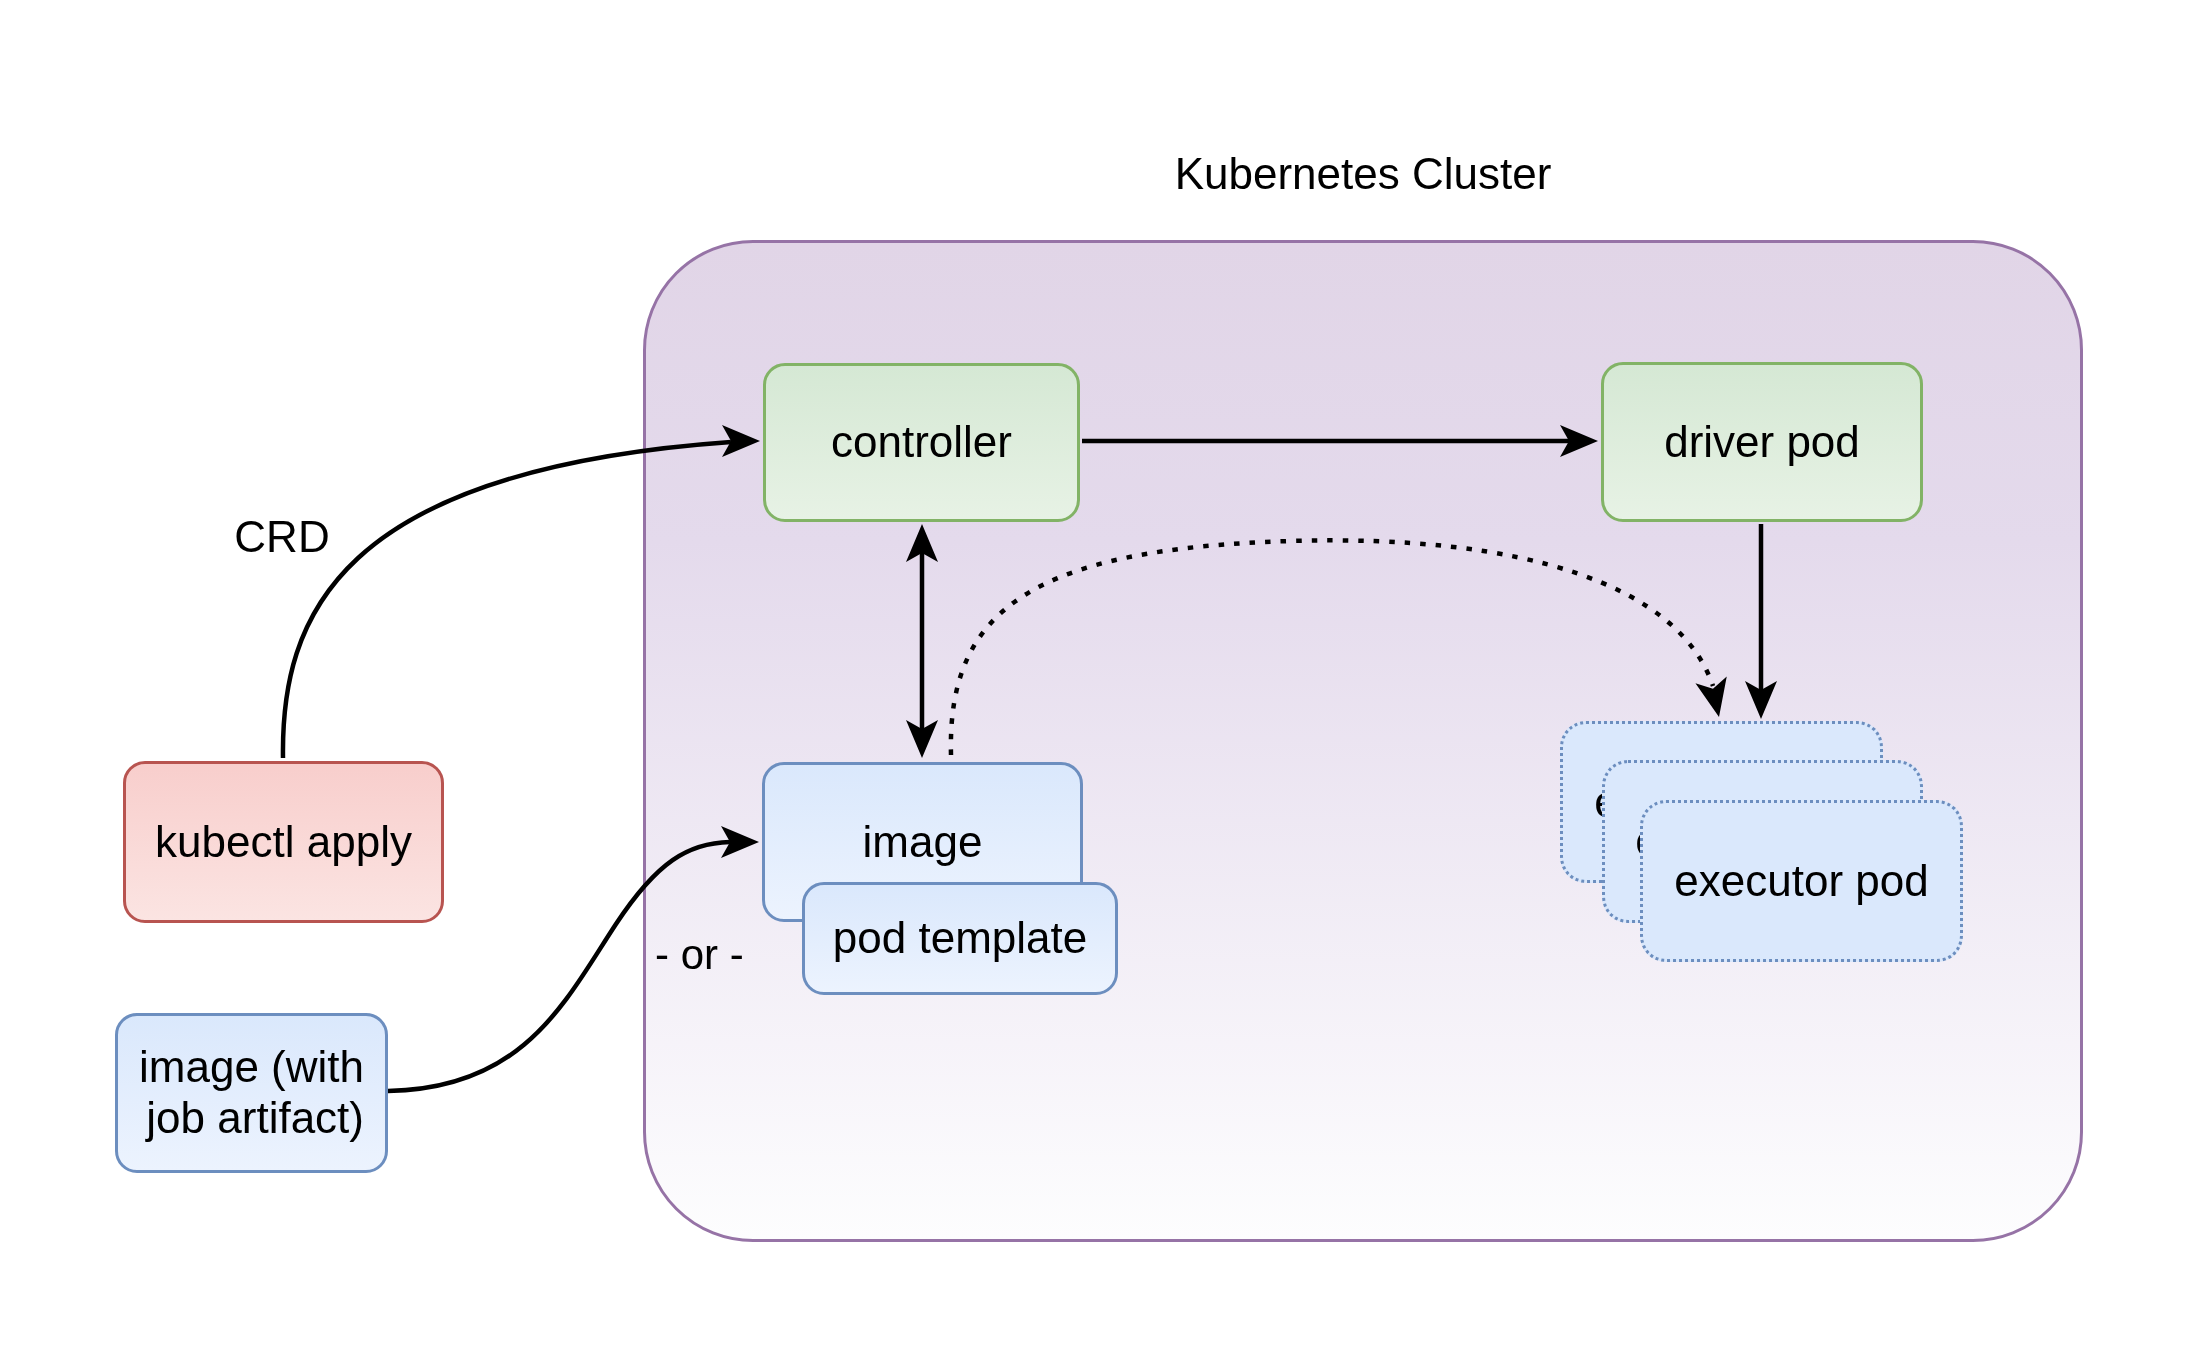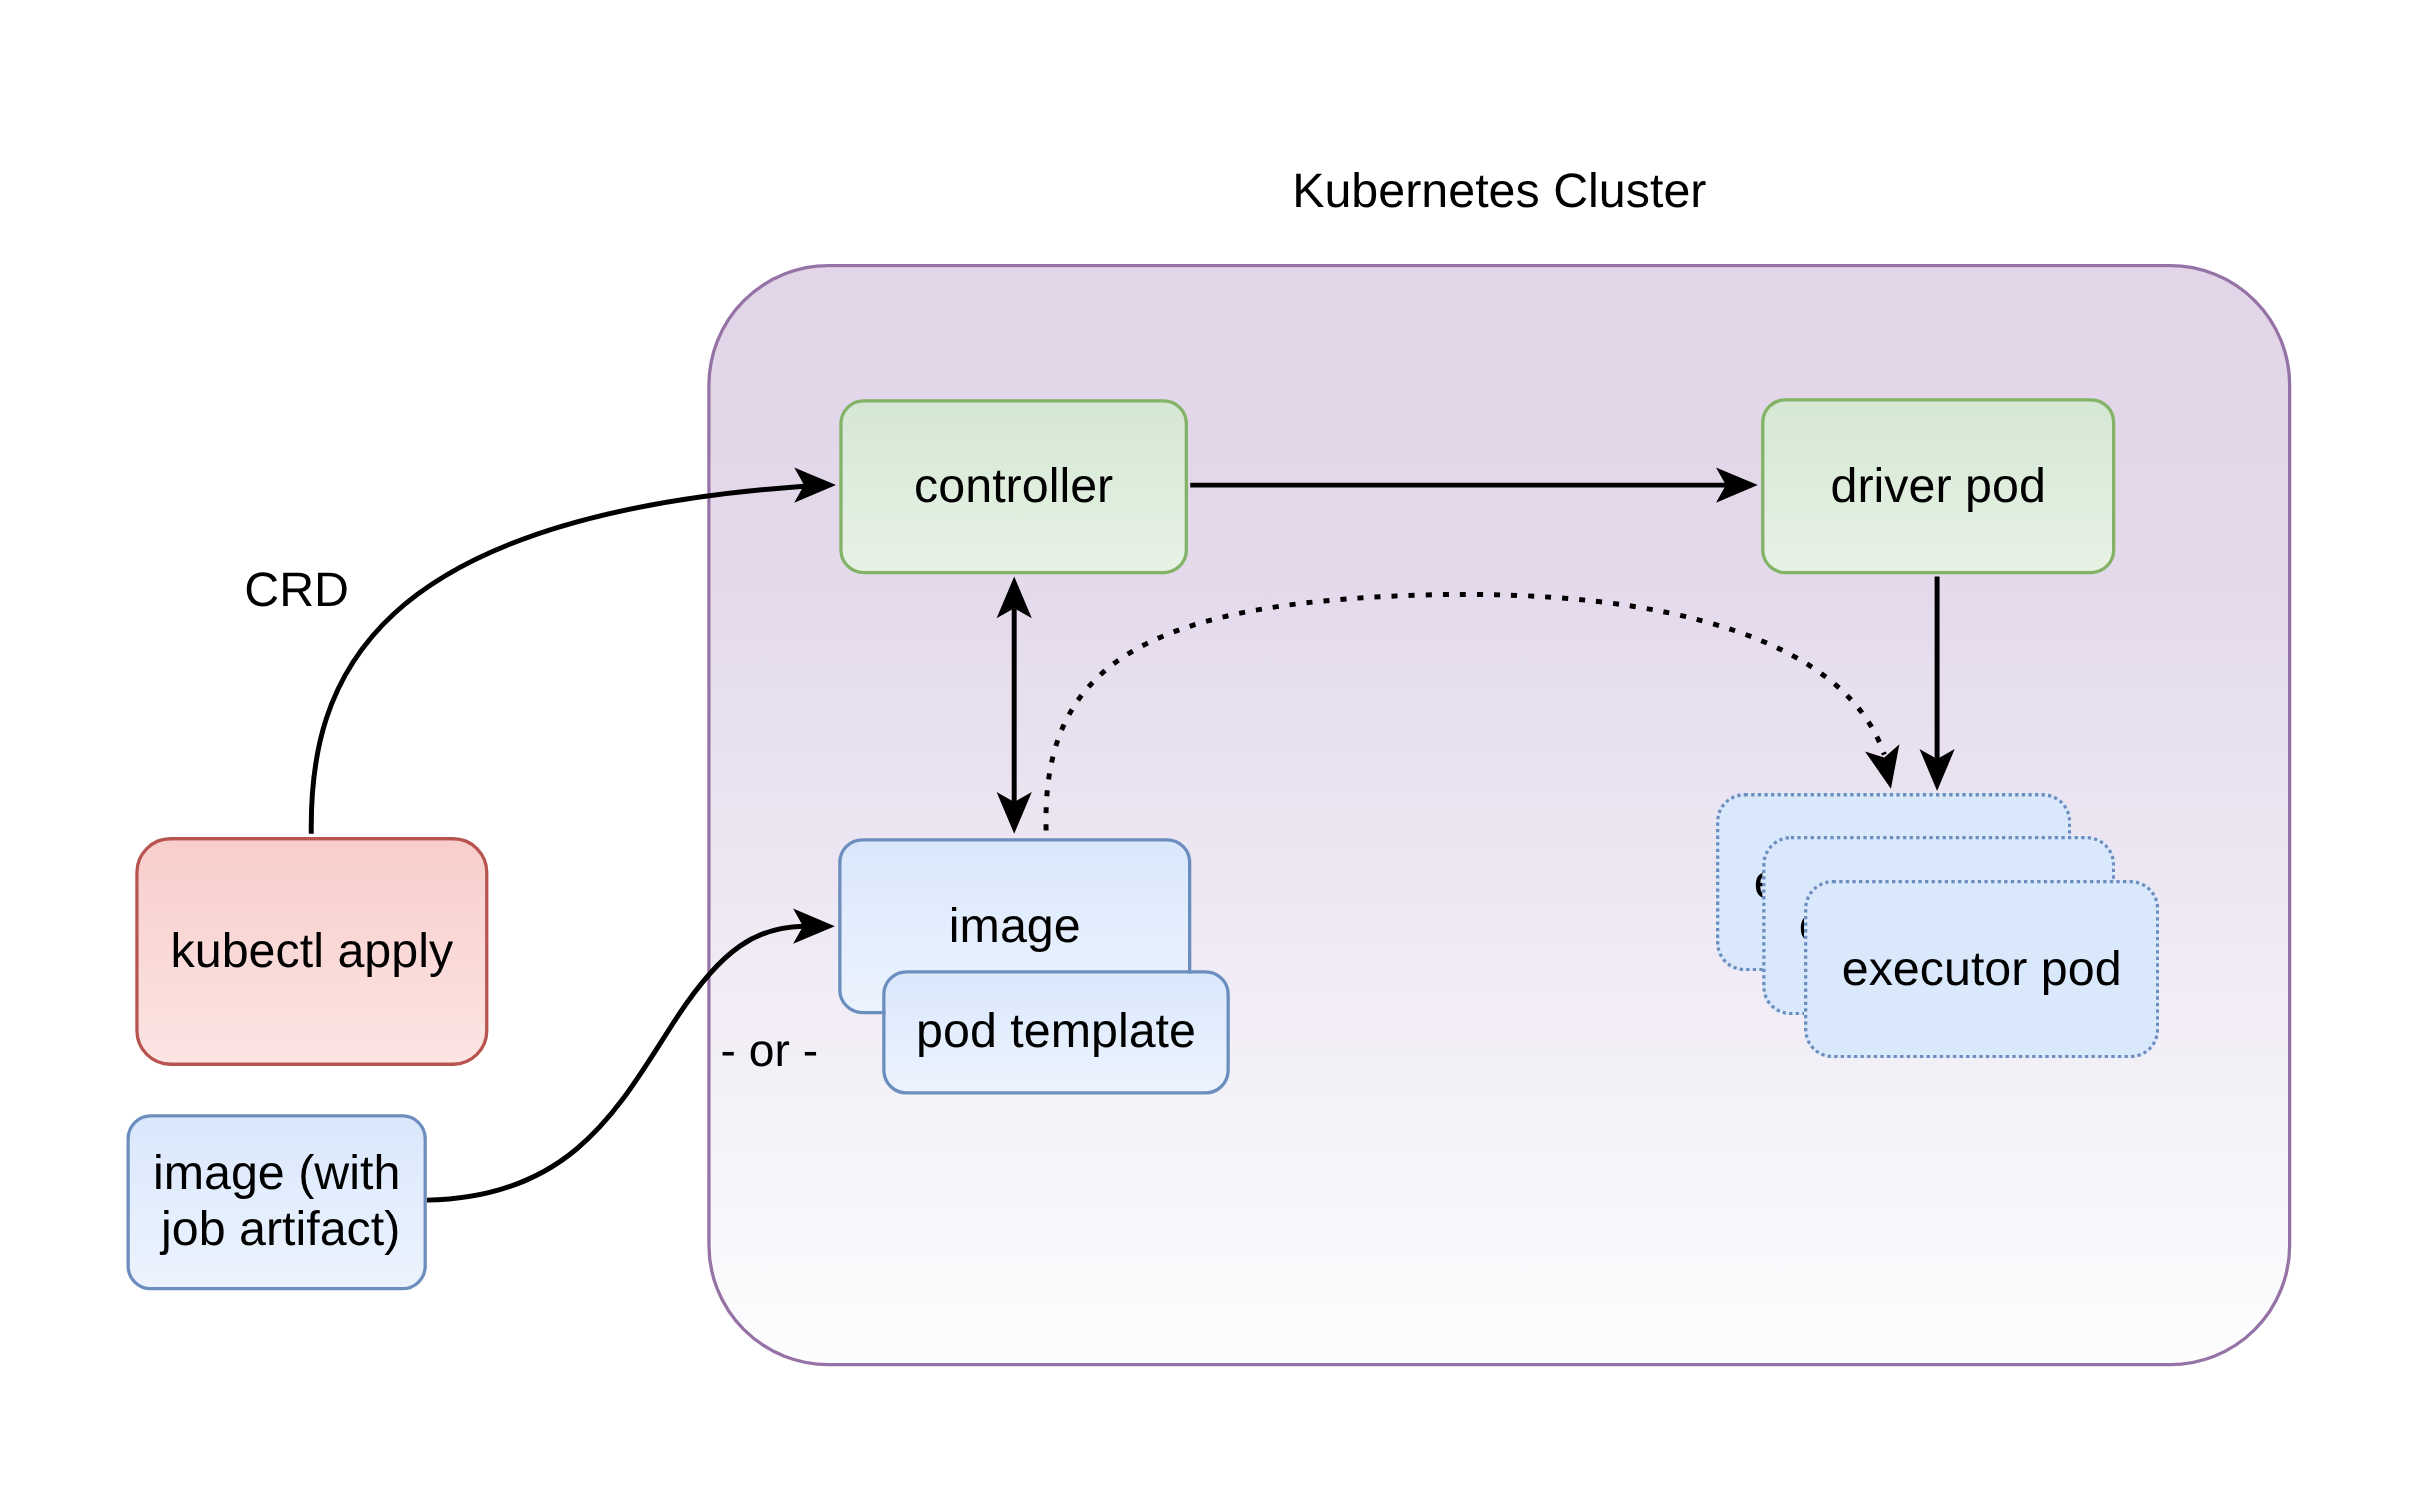--- a/index.html
+++ b/index.html
@@ -27,27 +27,27 @@
   .blue {border:3px solid var(--c-blue-stroke,#6c8ebf);
          background:linear-gradient(180deg,var(--c-blue-fill,#dae8fc),#ecf3fe);}
   .red  {border:3px solid var(--c-red-stroke,#b85450);
          background:linear-gradient(180deg,var(--c-red-fill,#f8cecc),#fbe4e2);}
   .exec {border:3.5px dotted var(--c-blue-stroke,#6c8ebf);
          background:var(--c-blue-fill,#dae8fc);border-radius:26px;}
   .n-controller{left:763px;top:363px;width:317px;height:159px;}
   .n-driver{left:1601px;top:362px;width:322px;height:160px;}
   .n-image{left:762px;top:762px;width:321px;height:160px;z-index:3;}
   .n-podtemplate{left:802px;top:882px;width:316px;height:113px;z-index:4;}
-  .n-kubectl{left:123px;top:761px;width:321px;height:208px;border-radius:32px;}
+  .n-kubectl{left:123px;top:761px;width:321px;height:162px;}
   .n-imagejob{left:115px;top:1013px;width:273px;height:160px;white-space:pre-line;}
   .n-exec1{left:1560px;top:721px;width:323px;height:162px;z-index:3;}
   .n-exec2{left:1602px;top:760px;width:321px;height:163px;z-index:4;}
   .n-exec3{left:1640px;top:800px;width:323px;height:162px;z-index:5;}
   .edge-label{position:absolute;z-index:2;font-size:44px;}
-  .l-crd{left:222px;top:512px;width:120px;}
+  .l-crd{left:222px;top:512px;width:120px;text-align:center;}
   .l-or{left:655px;top:931px;width:145px;text-align:left;font-size:42px;}
 </style>
 </head>
 <body>
 
 <div class="stage">
 
   <div class="diagram-title">Kubernetes Cluster</div>
 
   <div class="cluster"></div>

